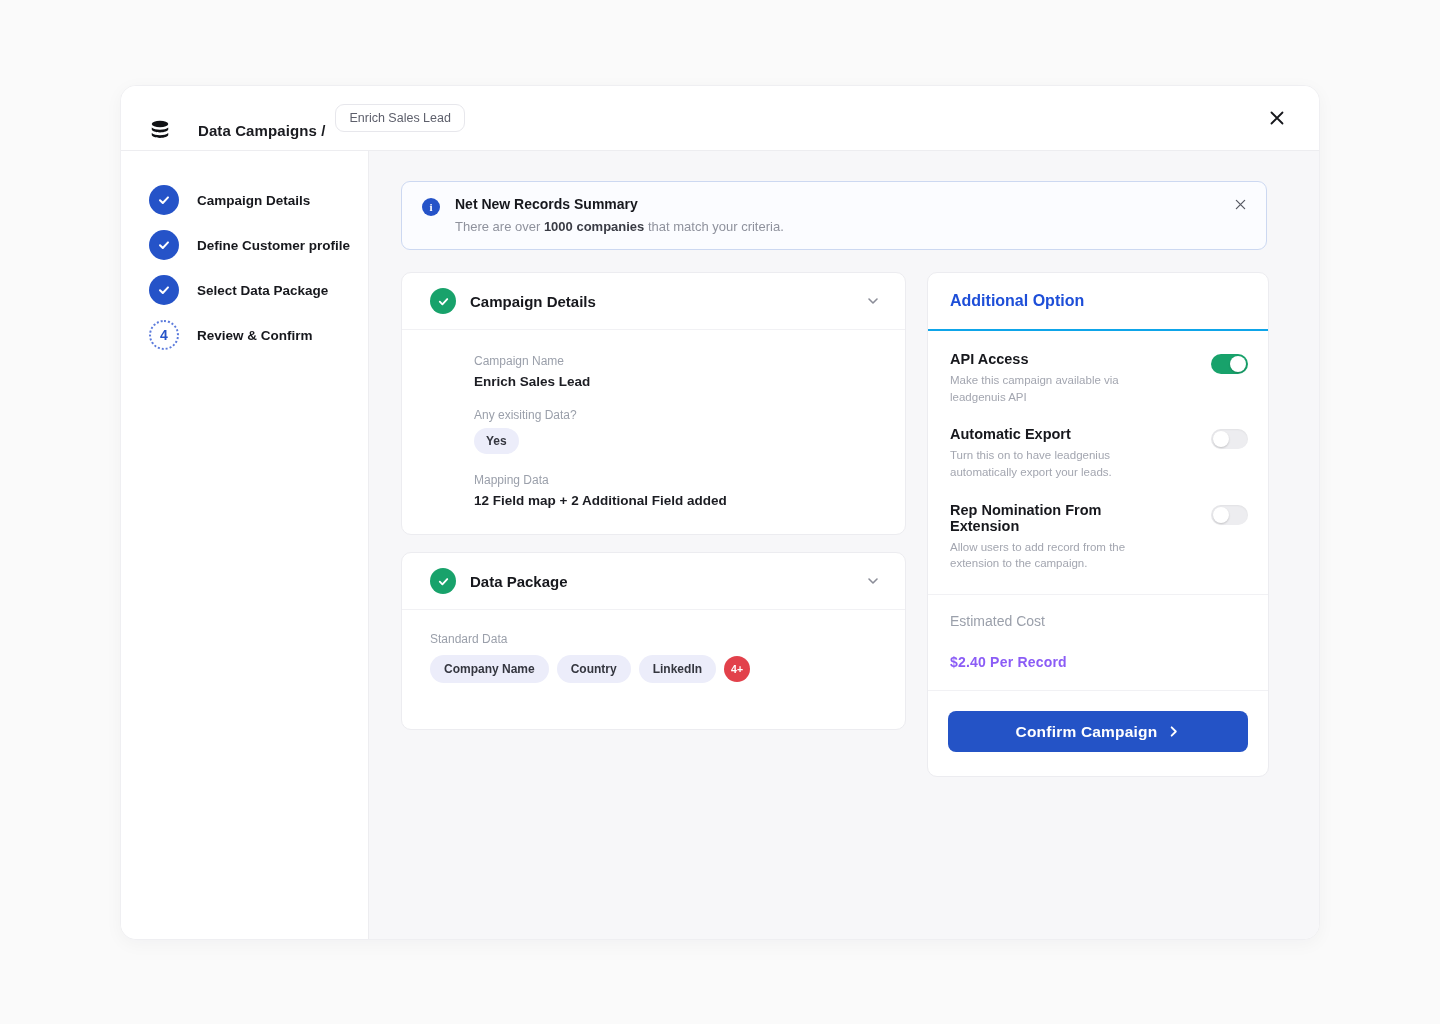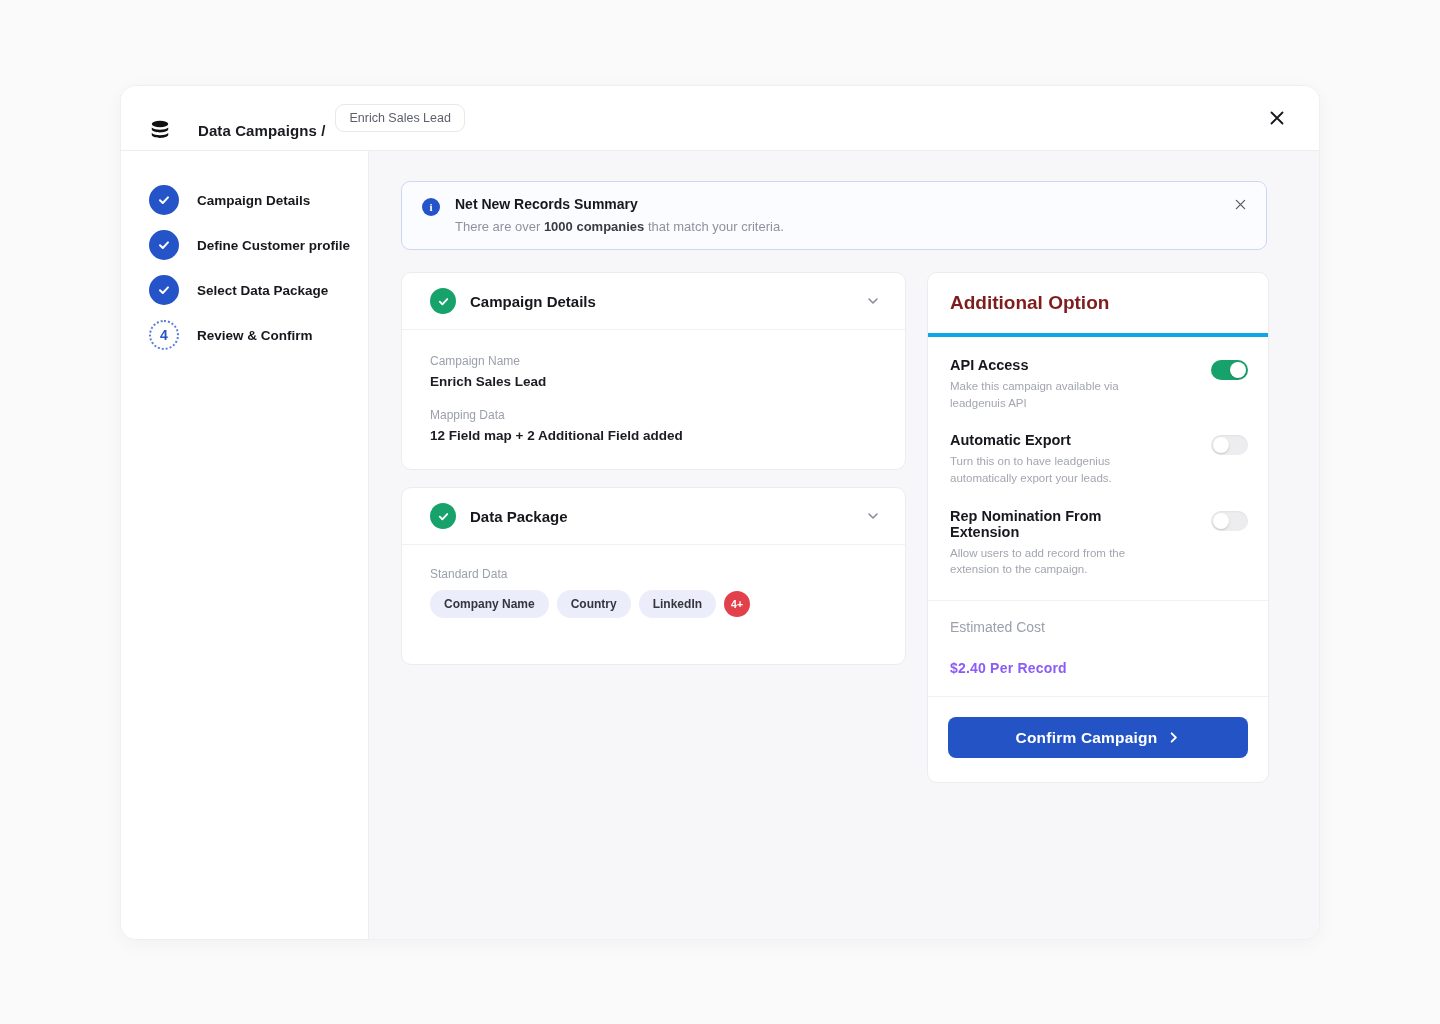--- a/index.html
+++ b/index.html
@@ -118,42 +118,42 @@
     width: 26px; height: 26px; border-radius: 50%;
     background: #18a26b;
     display: flex; align-items: center; justify-content: center;
     flex: 0 0 26px;
   }
   .card-title { font-size: 15px; font-weight: 700; color: #17181d; margin-left: 14px; }
   .chev { margin-left: auto; display: flex; cursor: pointer; background: none; border: none; }
   .card-body { padding: 24px 28px 26px; }
   .field-label { font-size: 12px; color: #9ba0ab; margin-bottom: 6px; }
   .field-value { font-size: 13.5px; font-weight: 600; color: #1c1d23; }
-  .field-group { margin-bottom: 19px; }
+  .field-group { margin-bottom: 19px; margin-left: 44px; }
   .field-group:last-child { margin-bottom: 0; }
   .pill {
     display: inline-block;
     background: #ecedfa;
     border-radius: 999px;
     padding: 7px 14px;
     font-size: 12px; font-weight: 700; color: #34363f;
   }
   .pill-row { display: flex; align-items: center; gap: 8px; margin-top: 9px; }
   .more-badge {
     width: 26px; height: 26px; border-radius: 50%;
     background: #e2414b; color: #fff;
     font-size: 10.5px; font-weight: 700;
     display: flex; align-items: center; justify-content: center;
   }
   .dp-body { padding: 22px 28px 46px; }
   
   .right-head {
     padding: 19px 22px;
-    border-bottom: 4px solid #0ea5e9;
-    font-size: 19px; font-weight: 600; color: #7f1d1d;
+    border-bottom: 2px solid #0ea5e9;
+    font-size: 16px; font-weight: 600; color: #1d4ed8;
   }
   .options-wrap { padding: 20px 20px 14px 22px; }
   .option-row { display: flex; align-items: flex-start; margin-bottom: 21px; }
   .option-texts { width: 205px; flex: 0 0 205px; }
   .option-title { font-size: 14.5px; font-weight: 600; color: #17181d; margin-bottom: 5px; }
   .option-desc { font-size: 11.5px; color: #a3a6b0; line-height: 1.45; }
   .toggle {
     margin-left: auto; margin-top: 3px;
     width: 37px; height: 20px; border-radius: 999px;
     position: relative; cursor: pointer; border: none;
@@ -277,20 +277,24 @@
                 <svg width="16" height="16" viewBox="0 0 16 16">
                   <path d="M4 6 L8 10 L12 6" stroke="#8b8d98" stroke-width="1.6" fill="none" stroke-linecap="round" stroke-linejoin="round"></path>
                 </svg>
               </button>
             </div>
             <div class="card-body">
               <div class="field-group">
                 <div class="field-label">Campaign Name</div>
                 <div class="field-value">Enrich Sales Lead</div>
               </div>
+              <div class="field-group">
+                <div class="field-label">Any exisiting Data?</div>
+                <span class="pill" style="padding:6px 12px;">Yes</span>
+              </div>
               <div class="field-group" style="margin-top:14px;">
                 <div class="field-label">Mapping Data</div>
                 <div class="field-value">12 Field map + 2 Additional Field added</div>
               </div>
             </div>
           </div>
 
           <div class="card">
             <div class="card-head">
               <span class="check-circle">

